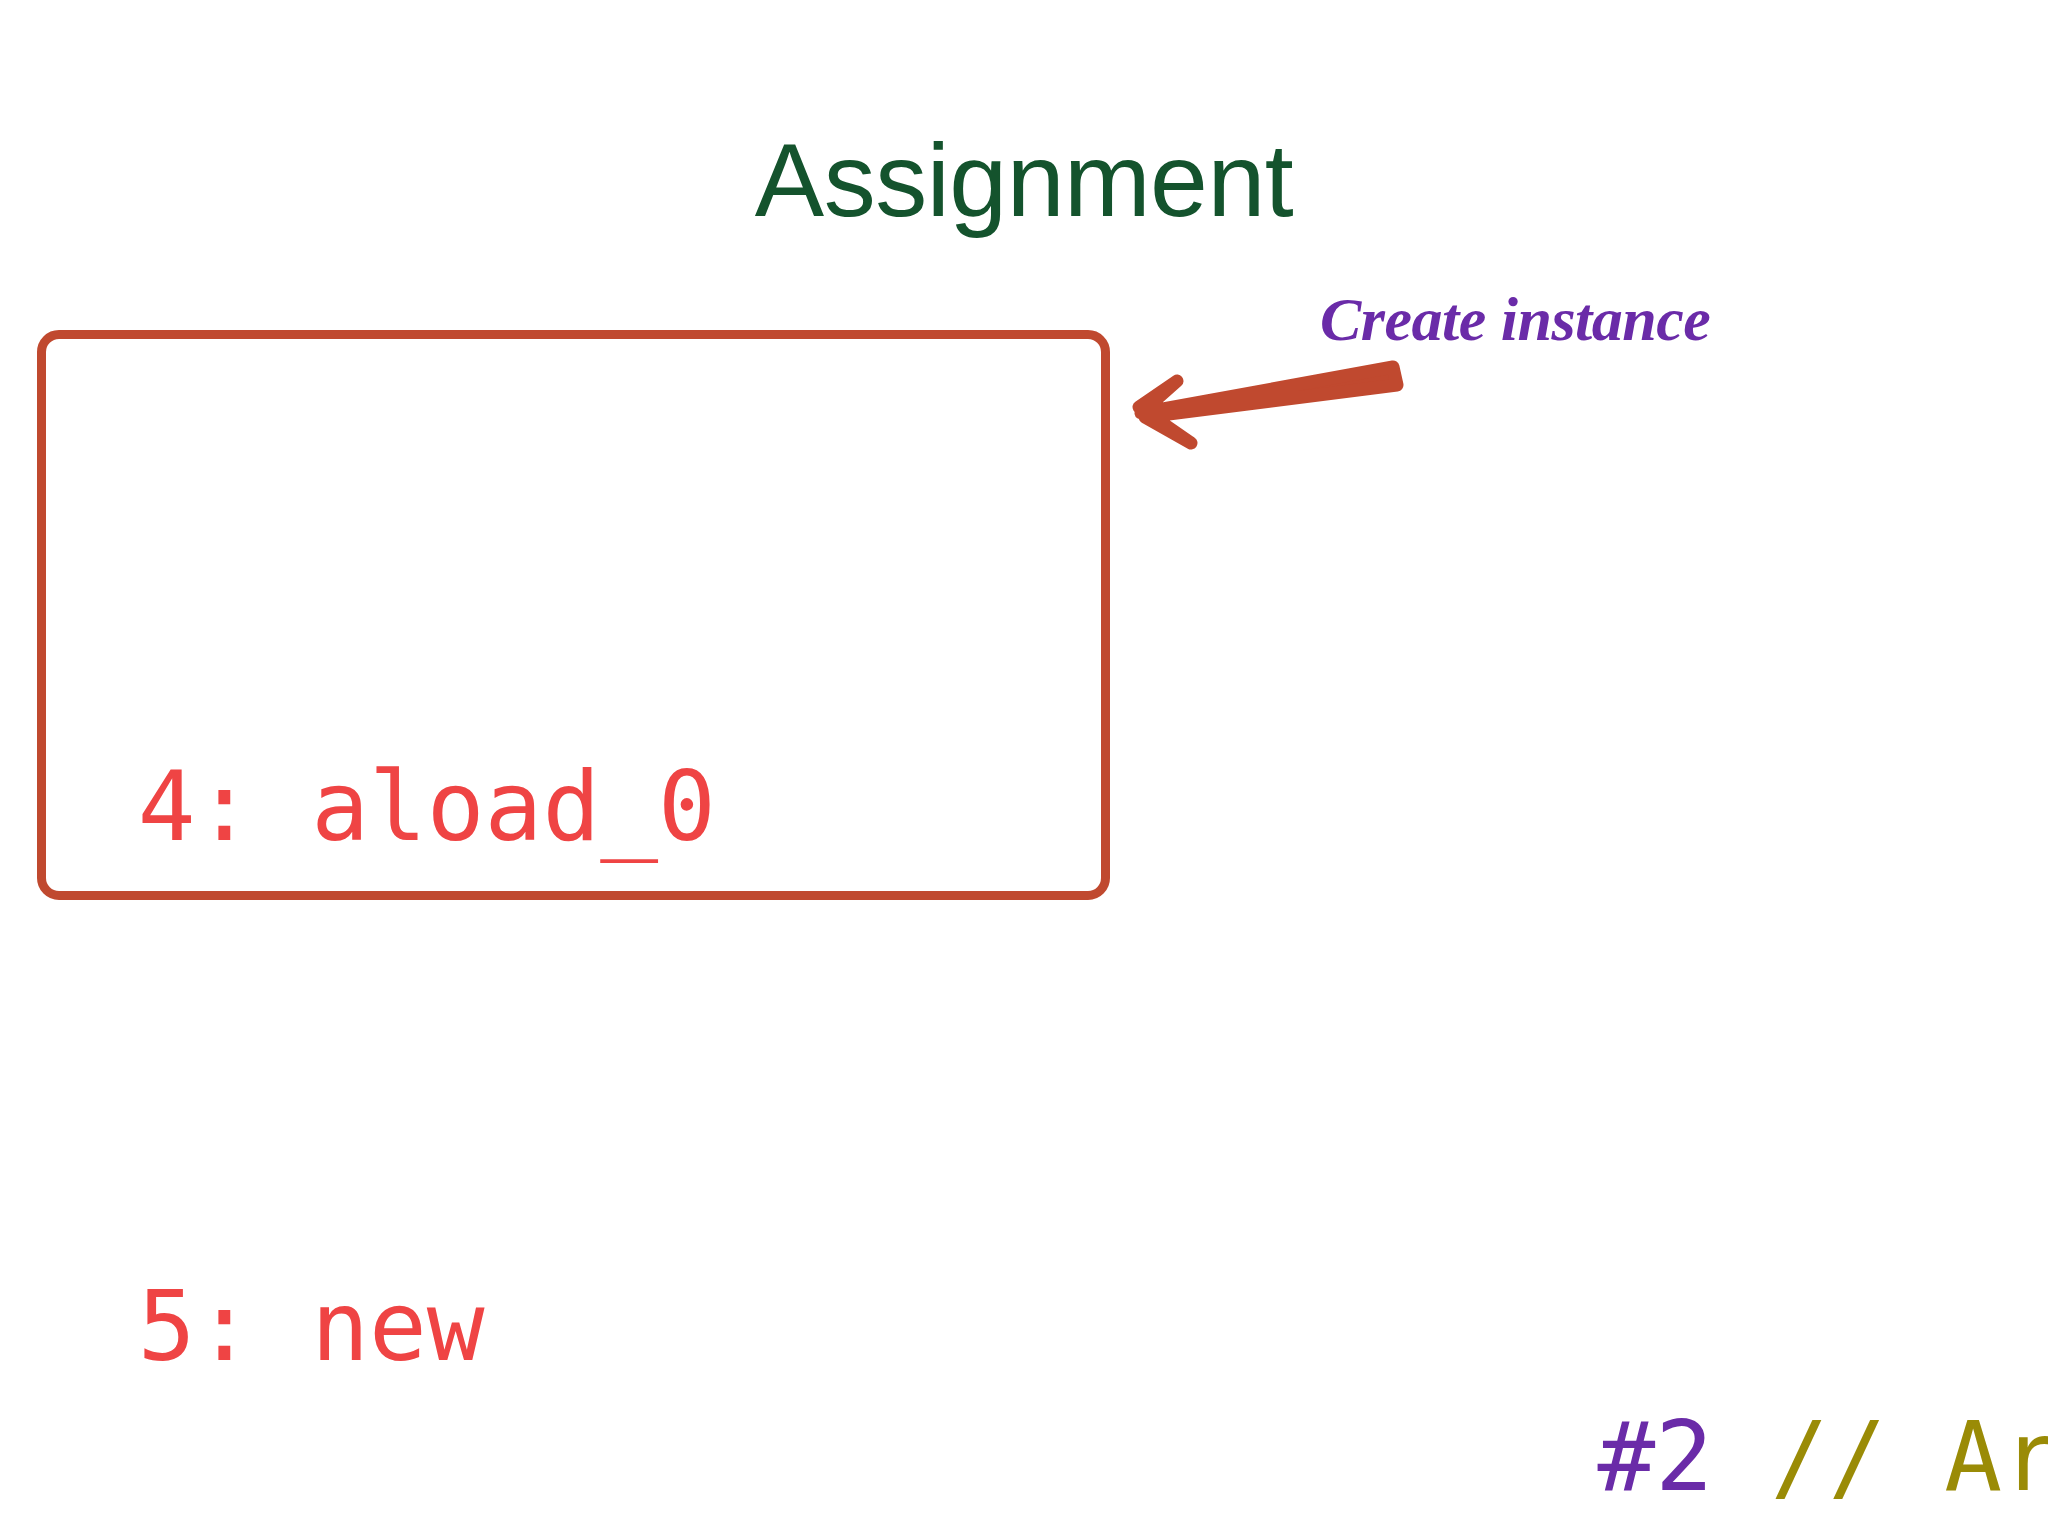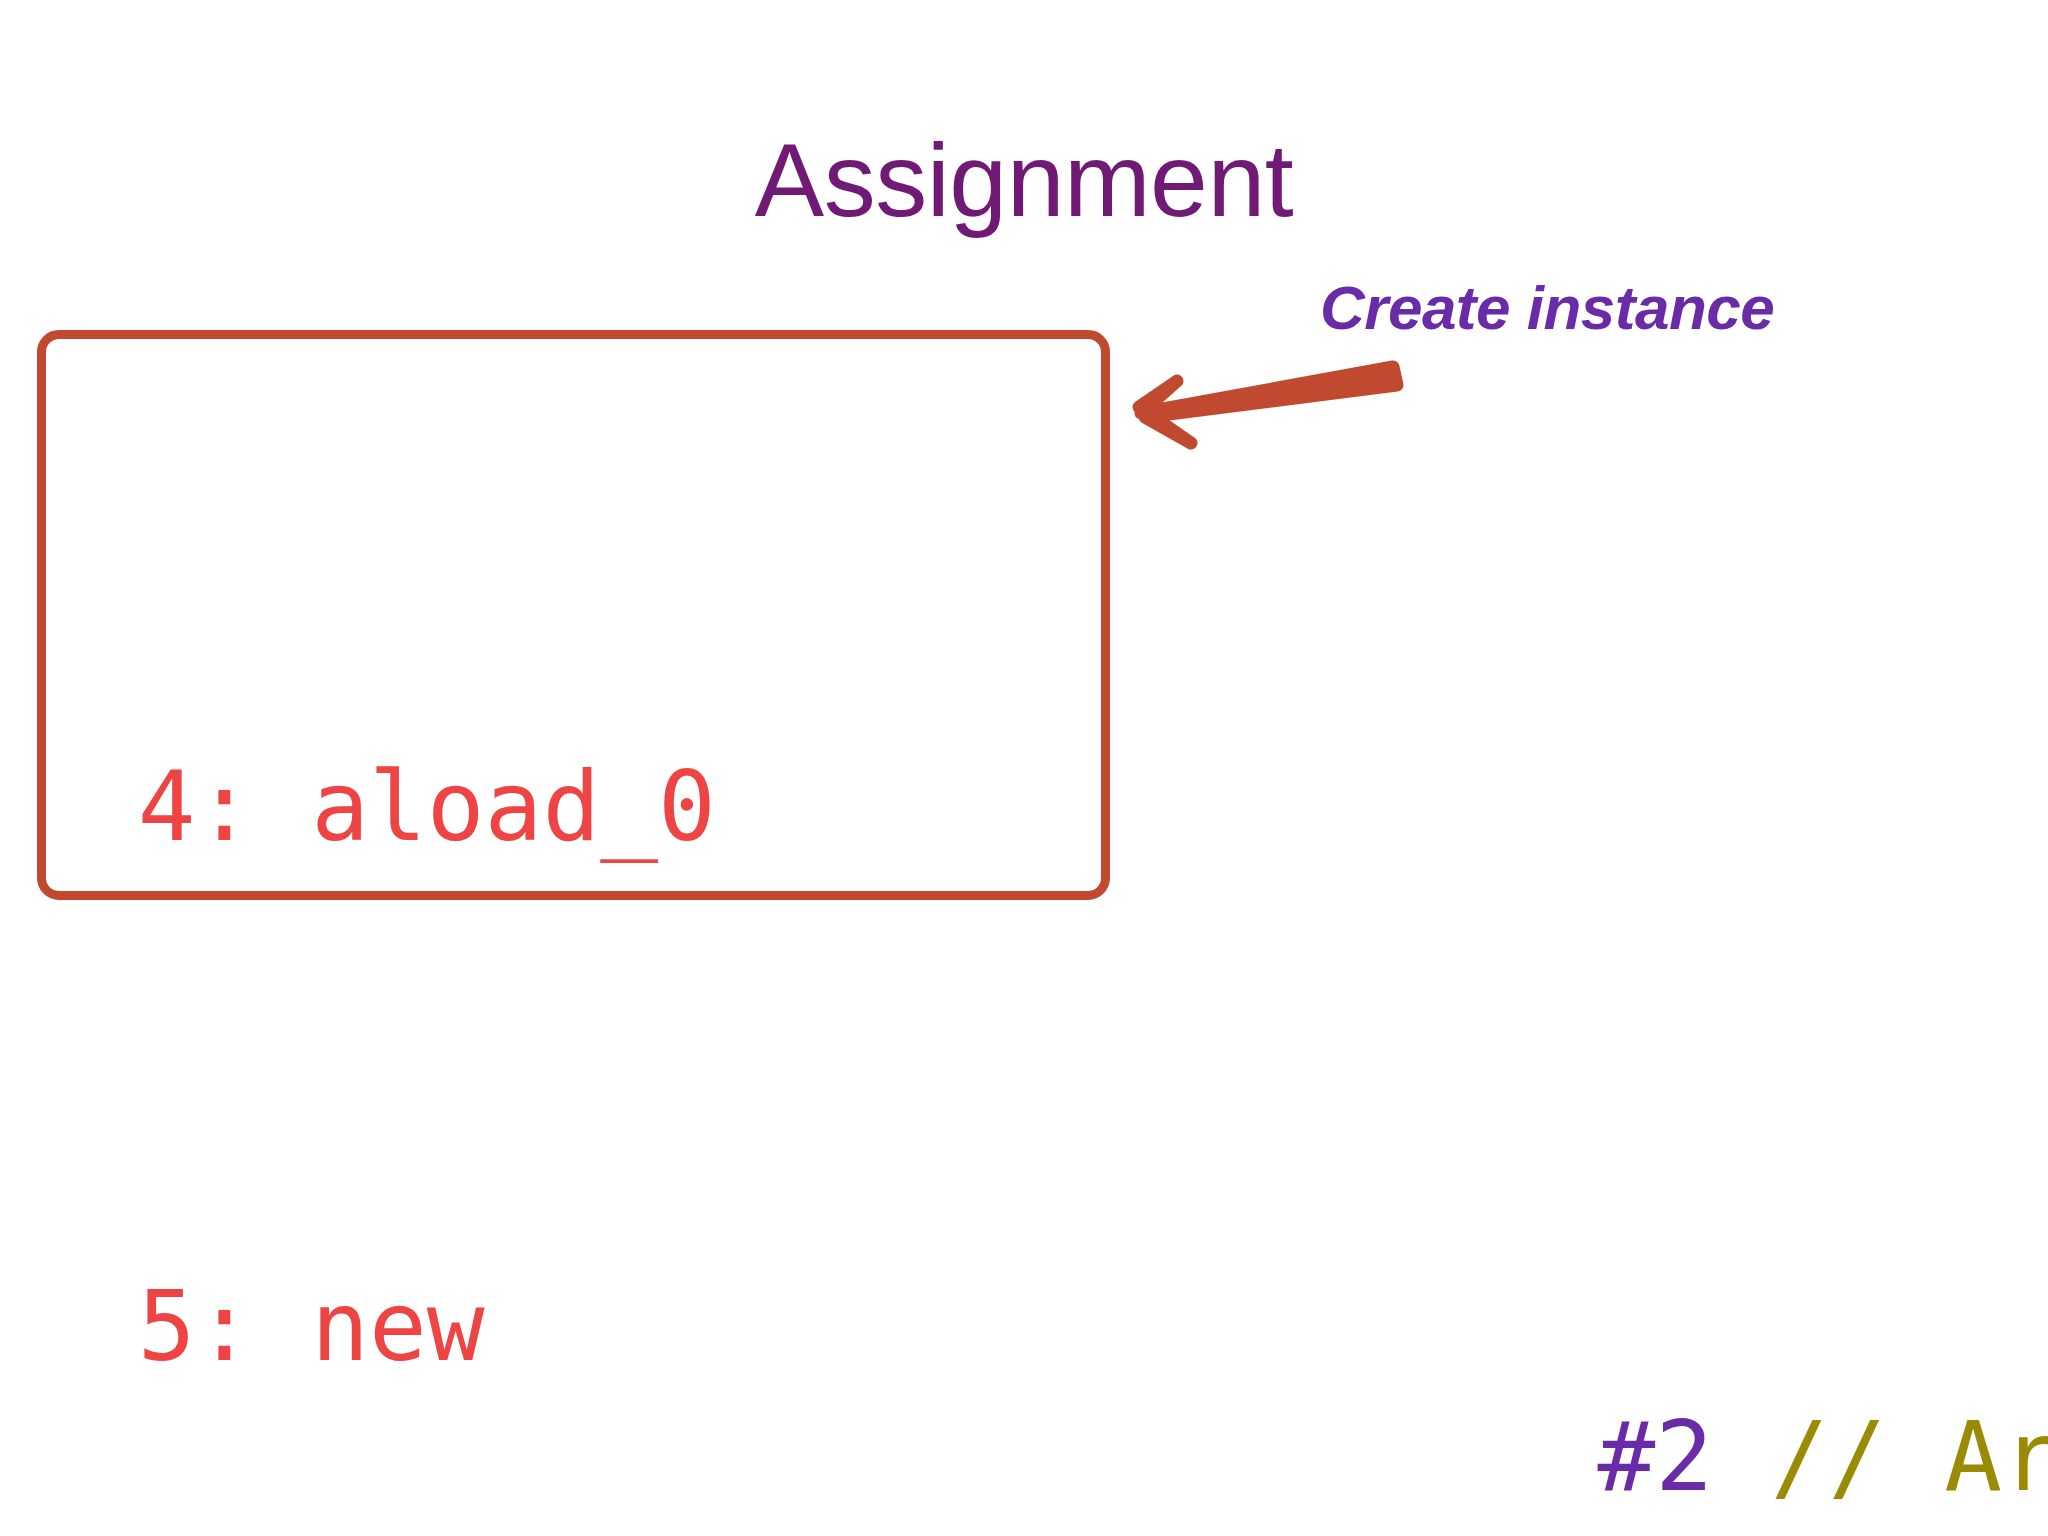--- a/index.html
+++ b/index.html
@@ -20,21 +20,21 @@
   #slide-title {
     position: absolute;
     left: 0;
     top: 128px;
     width: 2048px;
     text-align: center;
     font-family: "Liberation Sans", sans-serif;
     font-size: 104px;
     font-weight: 400;
     line-height: 1;
-    color: #701a75;
+    color: #14532d;
     letter-spacing: -0.5px;
     white-space: nowrap;
   }
 
   
   #bytecode {
     position: absolute;
     left: 40px;
     top: 352px;
     font-family: "DejaVu Sans Mono", monospace;
@@ -73,22 +73,22 @@
     border: 9px solid #C0492F;
     border-radius: 22px;
     box-sizing: border-box;
     background: transparent;
   }
 
   
   #callout-label {
     position: absolute;
     left: 1320px;
-    top: 272px;
-    font-family: Liberation Sans, sans-serif;
+    top: 284px;
+    font-family: Liberation Serif, serif;
     font-size: 62px;
     font-weight: bold;
     font-style: italic;
     color: #6A2BA8;
     white-space: nowrap;
     letter-spacing: -0.5px;
   }
 
   
   #callout-arrow {

